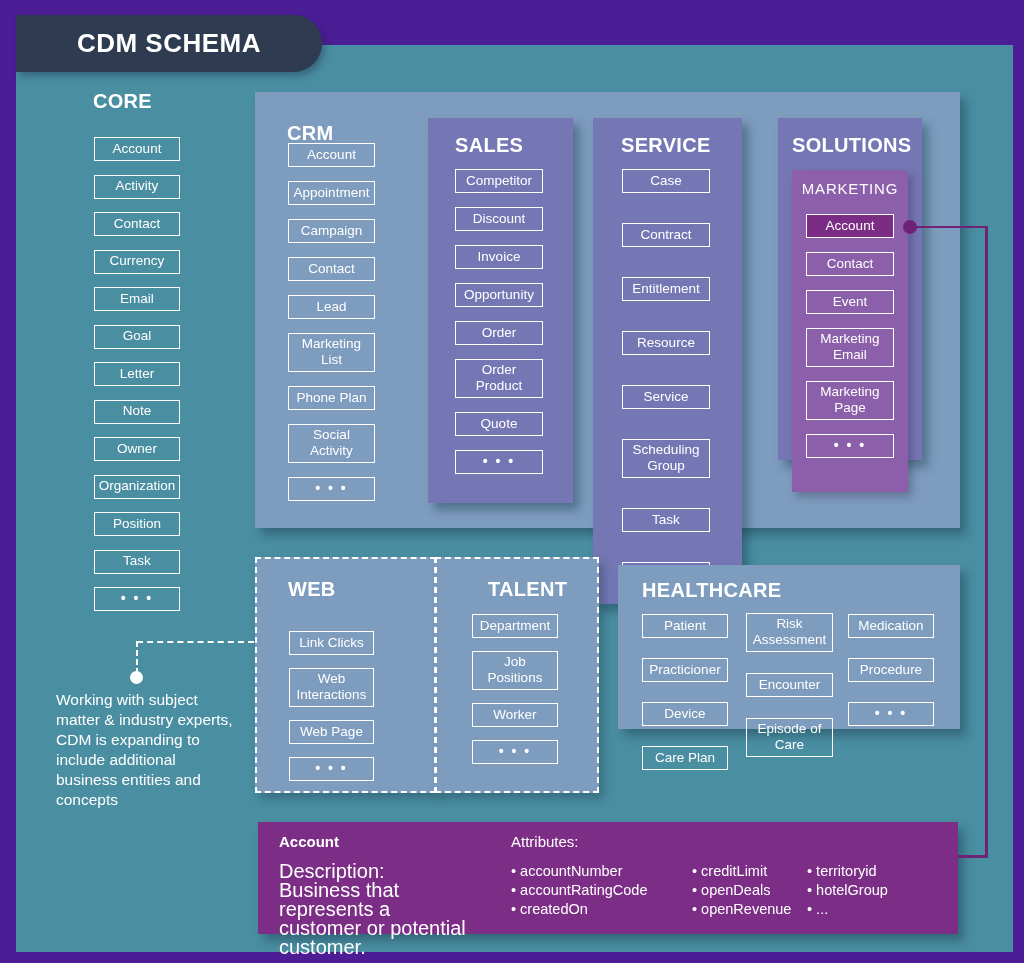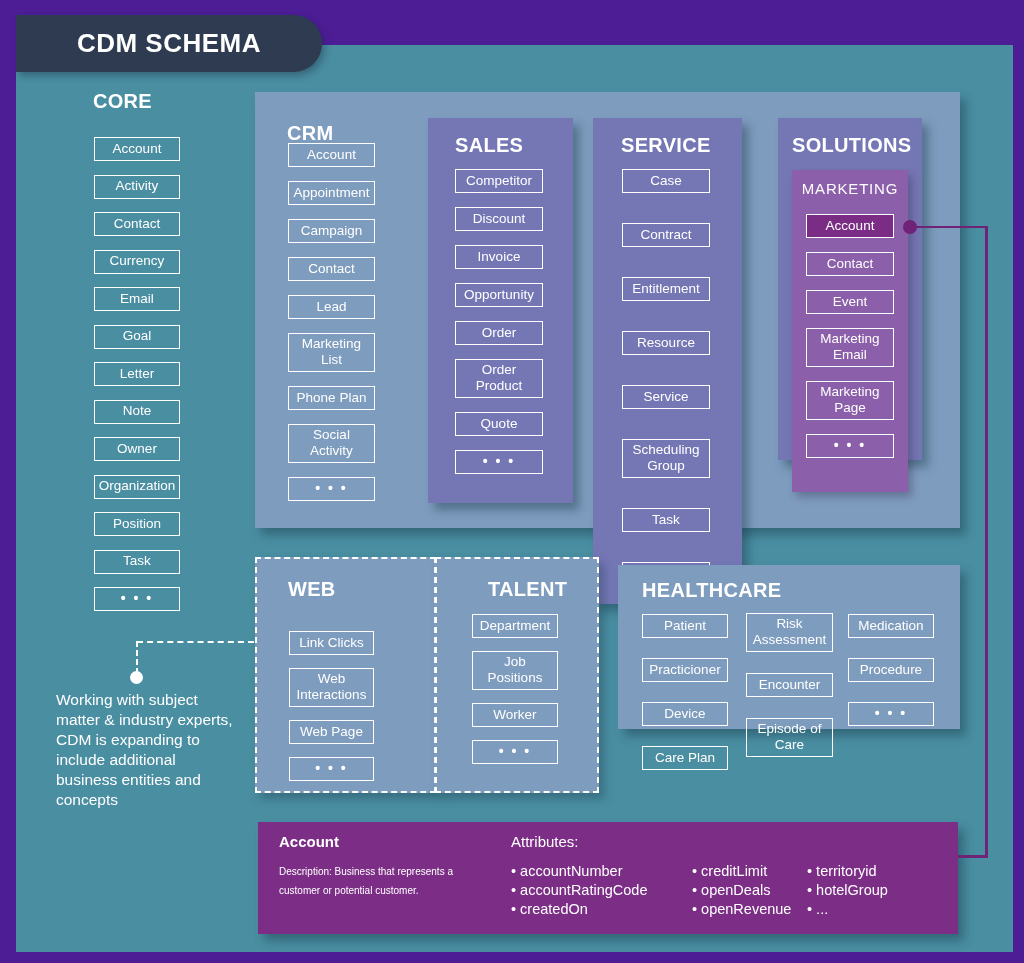--- a/index.html
+++ b/index.html
@@ -26,21 +26,21 @@
   .ebox.highlight{background:#7B2C84;}
   .ebox.dots{letter-spacing:2px;font-weight:700;font-size:14px;}
 
   .mkt-label{position:absolute;left:0;right:0;top:10px;text-align:center;color:#fff;
     font-size:15px;letter-spacing:.8px;}
 
   .note{position:absolute;left:56px;top:690px;width:178px;color:#fff;font-size:15.5px;line-height:20px;}
 
   
   .detail-title{position:absolute;left:21px;top:11px;color:#fff;font-size:15px;font-weight:700;}
-  .detail-desc{position:absolute;left:21px;top:40px;width:192px;color:#fff;font-size:10px;line-height:19px;}
+  .detail-desc{position:absolute;left:21px;top:40px;width:192px;color:#fff;font-size:20px;line-height:19px;}
   .attr-heading{position:absolute;left:253px;top:11px;color:#fff;font-size:15px;}
   .attr-col{position:absolute;top:40px;color:#fff;font-size:14.5px;line-height:19px;}
   .attr-col div{white-space:nowrap;}
   .attr-col.c1{left:253px;} .attr-col.c2{left:434px;} .attr-col.c3{left:549px;}
 
   
   .dash-h{position:absolute;left:137px;top:641px;width:117px;border-top:2.5px dashed #fff;}
   .dash-v{position:absolute;left:136px;top:641px;height:33px;border-left:2.5px dashed #fff;}
   .dash-dot{position:absolute;left:130px;top:671px;width:13px;height:13px;border-radius:50%;background:#fff;}
   .acct-dot{position:absolute;left:903px;top:220px;width:14px;height:14px;border-radius:50%;background:#6E2377;z-index:5;}

